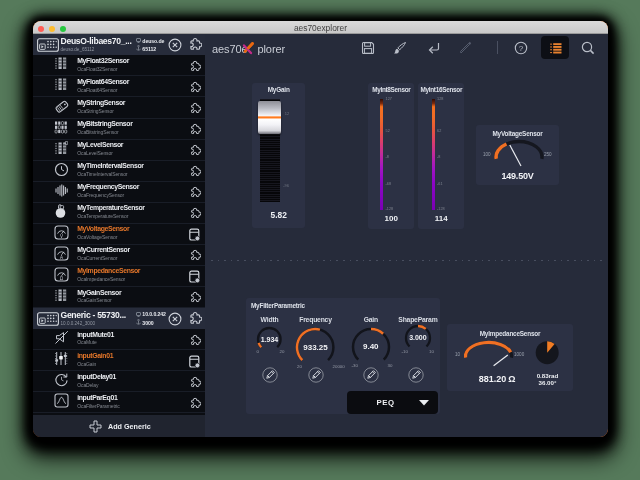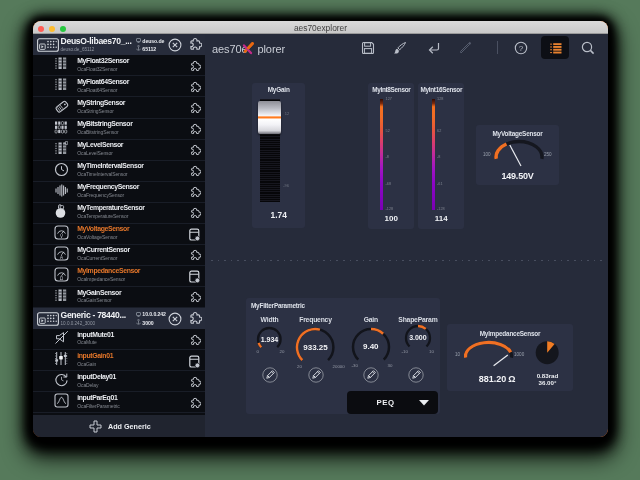--- a/index.html
+++ b/index.html
@@ -301,21 +301,21 @@
             <circle cx="19.2" cy="3.6" r="0.7"></circle>
             <circle cx="11" cy="6.4" r="0.8"></circle>
             <circle cx="13.8" cy="6.4" r="0.8"></circle>
             <circle cx="16.6" cy="6.4" r="0.8"></circle>
             <circle cx="11" cy="9.2" r="0.8"></circle>
             <circle cx="13.8" cy="9.2" r="0.8"></circle>
             <circle cx="16.6" cy="9.2" r="0.8"></circle>
             <circle cx="19.2" cy="9.2" r="0.7"></circle>
           </g>
         </svg>
-        <div class="nm">Generic - 78440...</div>
+        <div class="nm">Generic - 55730...</div>
         <div class="sb">10.0.0.242_3000</div>
         <div class="meta"><svg width="5" height="5" viewBox="0 0 10 10" style="vertical-align:-0.2px">
             <rect x="1" y="1" width="8" height="6" rx="1" fill="none" stroke="#9aa0ac" stroke-width="1.4"></rect>
             <path d="M3 9h4" stroke="#9aa0ac" stroke-width="1.4"></path>
           </svg> 10.0.0.242<br><svg width="5" height="6" viewBox="0 0 10 12" style="vertical-align:-0.5px">
             <circle cx="5" cy="2.2" r="1.6" fill="none" stroke="#9aa0ac" stroke-width="1.3"></circle>
             <path d="M5 4v6M1.5 7.5C1.5 9.5 3 10.5 5 10.5s3.5-1 3.5-3" fill="none" stroke="#9aa0ac" stroke-width="1.3"></path>
           </svg> 3000</div>
         <svg class="cx" width="14" height="14" viewBox="0 0 14 14">
           <circle cx="7" cy="7" r="5.9" fill="none" stroke="#ced2da" stroke-width="1.1"></circle>
@@ -440,21 +440,21 @@
 <div id="tbsep"></div>
     </div>
     <div id="content">
       <div id="dots"></div>
 <div class="panel" style="left:47.2px;top:21.5px;width:53px;height:145px">
           <div class="ptitle">MyGain</div>
           <div class="ftrack" style="left:7.4px;top:16.2px;height:103.2px"></div>
           <div class="fhandle" style="left:6.2px;top:18.7px"></div>
           <div class="fsc" style="left:32.5px;top:28.6px">12</div>
           <div class="fsc" style="left:31px;top:100.5px">-96</div>
-          <div class="fval" style="top:127.5px">1.74</div>
+          <div class="fval" style="top:127.5px">5.82</div>
         </div>
 <div class="panel" style="left:163.3px;top:21.5px;width:46px;height:146.5px">
           <div class="ptitle" style="letter-spacing:-0.3px">MyInt8Sensor</div>
           <div class="mbar" style="left:11.9px;top:16.2px;height:111.4px"></div>
           <div class="mlab" style="left:17.3px;top:14.5px">127</div>
           <div class="mlab" style="left:17.3px;top:46.4px">52</div>
           <div class="mlab" style="left:17.3px;top:72.6px">-8</div>
           <div class="mlab" style="left:17.3px;top:99.5px">-68</div>
           <div class="mlab" style="left:17.3px;top:124.3px">-128</div>
           <div class="mval" style="top:131px">100</div>

